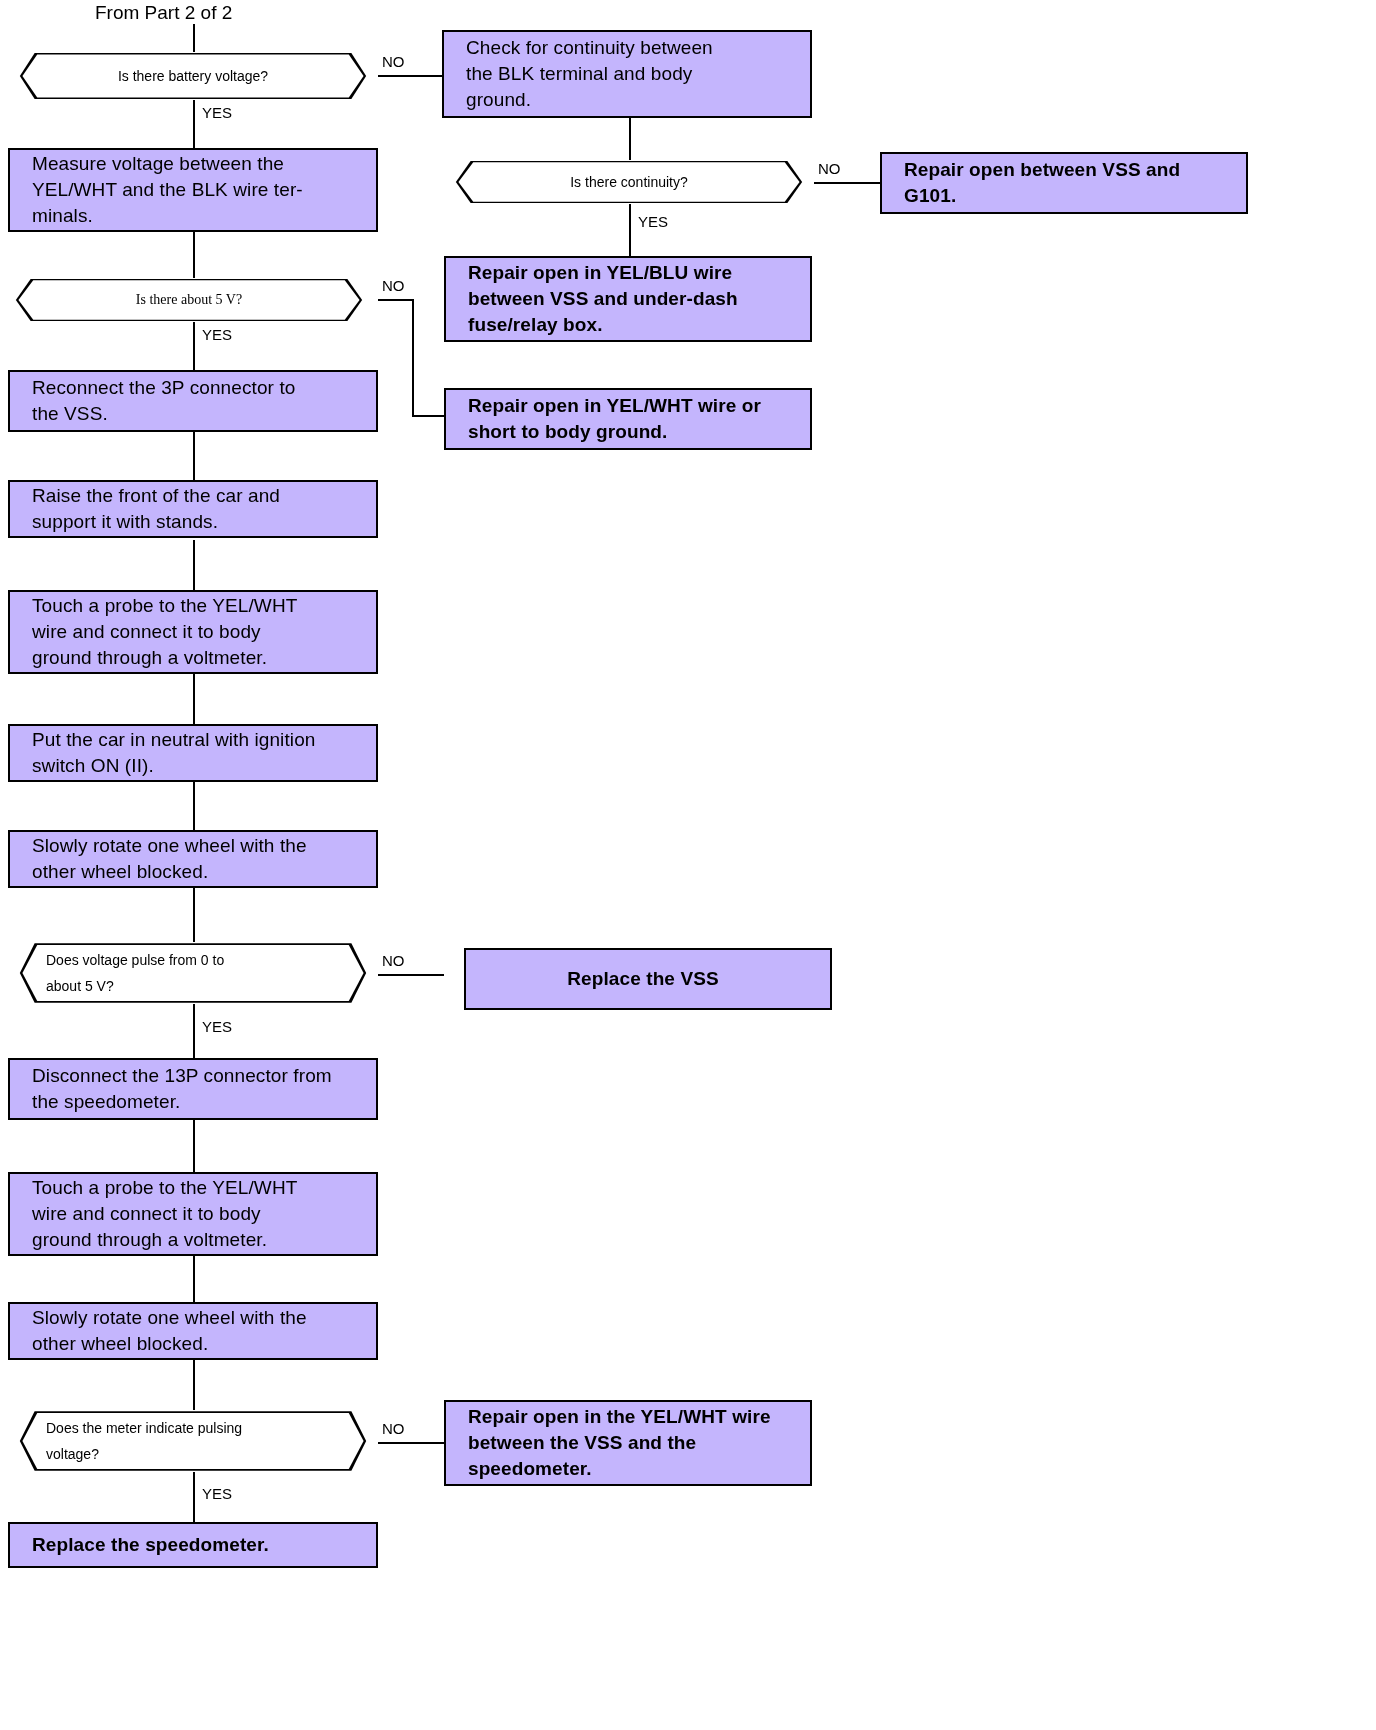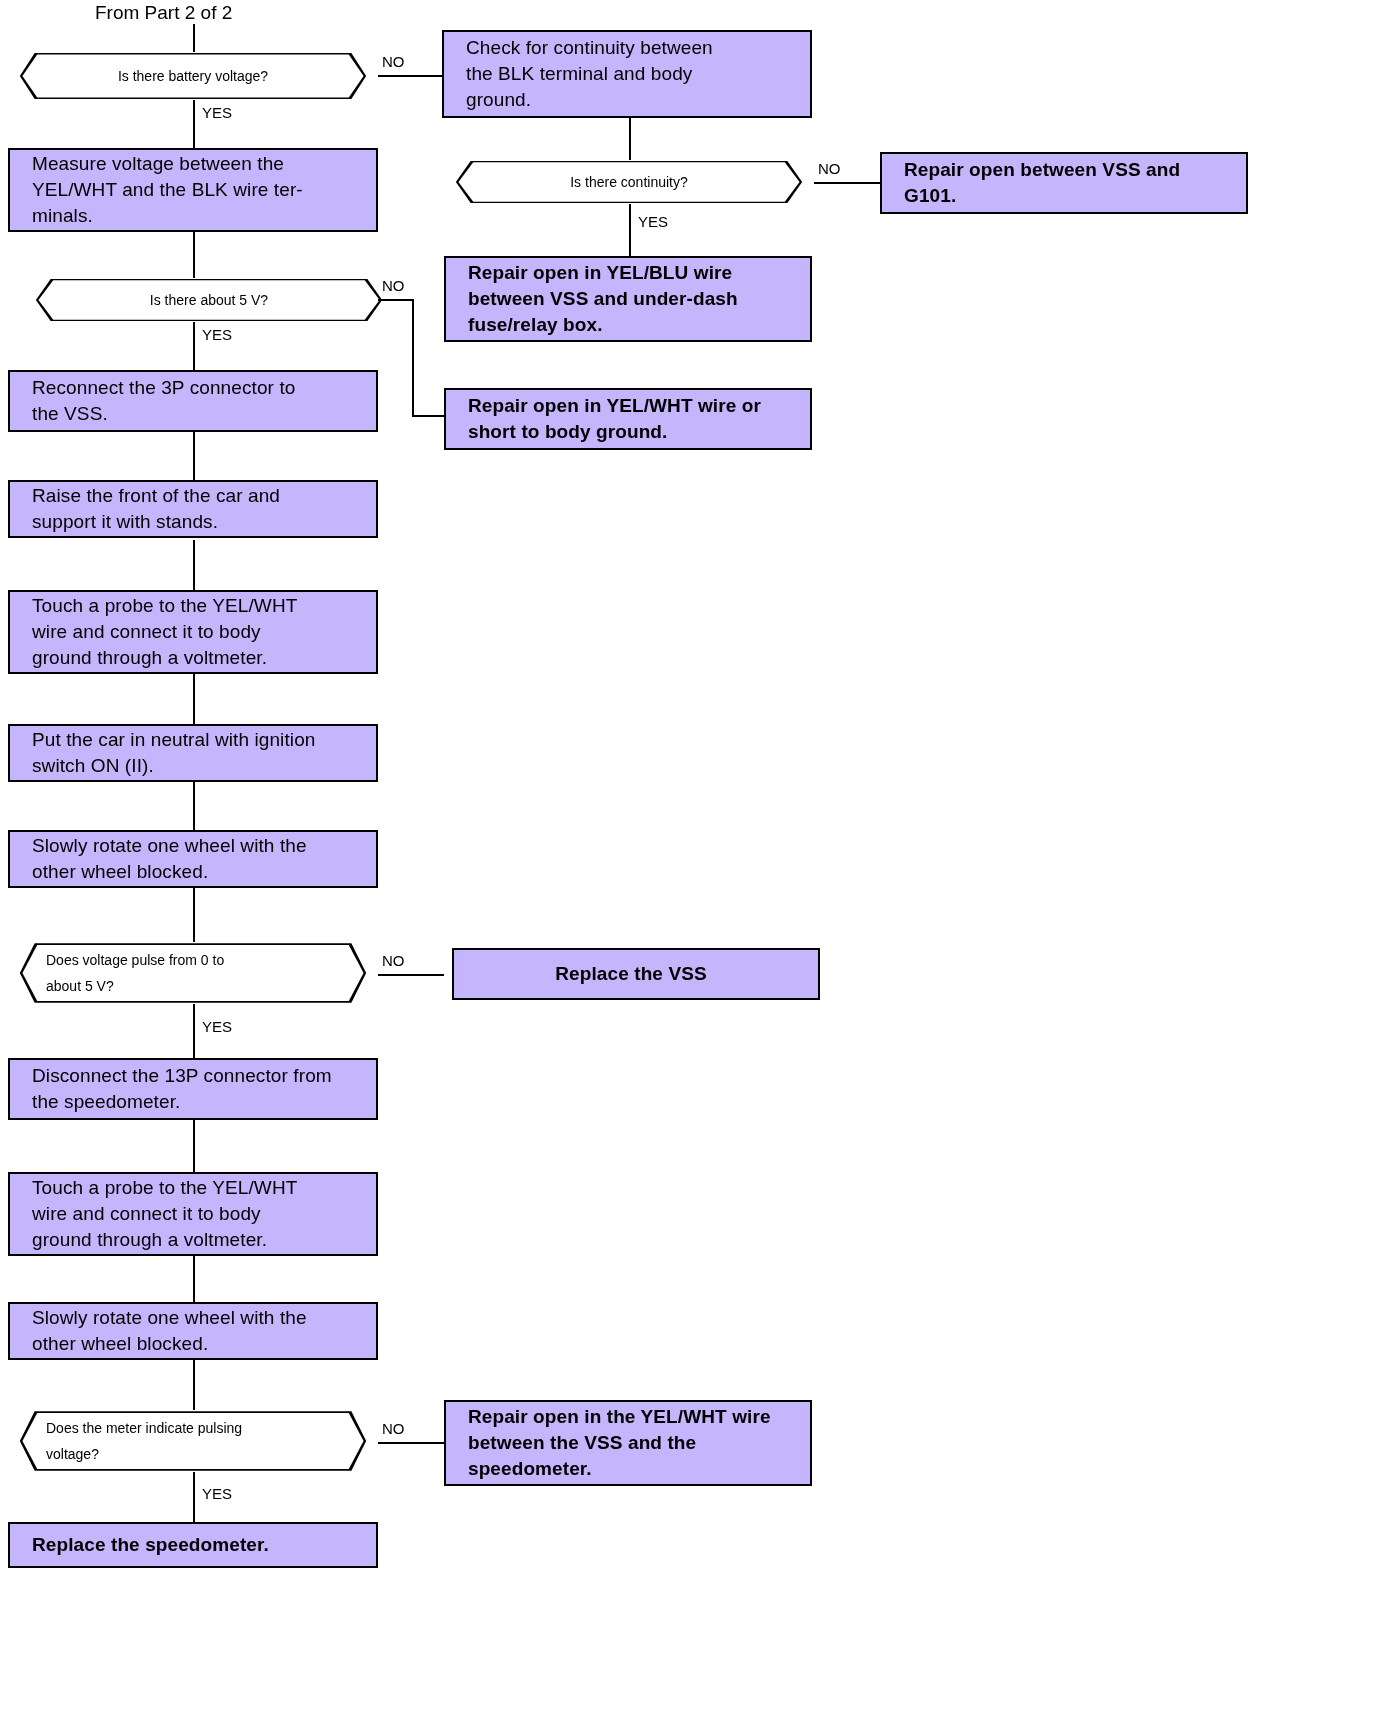--- a/index.html
+++ b/index.html
@@ -128,21 +128,21 @@
   <div class="vline" style="left:193px; top:100px; height:48px;"></div>
   <div class="elabel" style="left:202px; top:103px;">YES</div>
 
   <div class="box justified" style="left:8px; top:148px; width:370px; height:84px;">
     <div class="txt">Measure  voltage  between  the
 YEL/WHT  and  the  BLK  wire  ter-
 minals.</div>
   </div>
   <div class="vline" style="left:193px; top:232px; height:48px;"></div>
 
-  <div class="hex" style="left:24px; top:278px; width:370px; height:44px;">
+  <div class="hex" style="left:4px; top:278px; width:370px; height:44px;font-family:Liberation Serif, serif;">
     <div class="hexshape"></div>
     <div class="hexinner"></div>
     <div class="txt centered">Is there about 5 V?</div>
   </div>
 
   <div class="hline" style="left:378px; top:299px; width:36px;"></div>
   <div class="vline" style="left:412px; top:299px; height:118px;"></div>
   <div class="hline" style="left:412px; top:415px; width:32px;"></div>
   <div class="elabel" style="left:382px; top:276px;">NO</div>
 
@@ -251,21 +251,21 @@
   <div class="box bold" style="left:444px; top:388px; width:368px; height:62px;">
     <div class="txt">Repair open in YEL/WHT wire or
 short to body ground.</div>
   </div>
 
   <div class="box bold" style="left:880px; top:152px; width:368px; height:62px;">
     <div class="txt">Repair open between VSS and
 G101.</div>
   </div>
 
-  <div class="box bold" style="left:452px; top:948px; width:368px; height:52px;">
+  <div class="box bold" style="left:464px; top:948px; width:368px; height:62px;">
     <div class="txt" style="padding-left:0; width:100%; text-align:center;">Replace   the   VSS</div>
   </div>
 
   <div class="box bold justified" style="left:444px; top:1400px; width:368px; height:86px;">
     <div class="txt">Repair open in the YEL/WHT wire
 between  the  VSS  and  the
 speedometer.</div>
   </div>
 
 </div>

